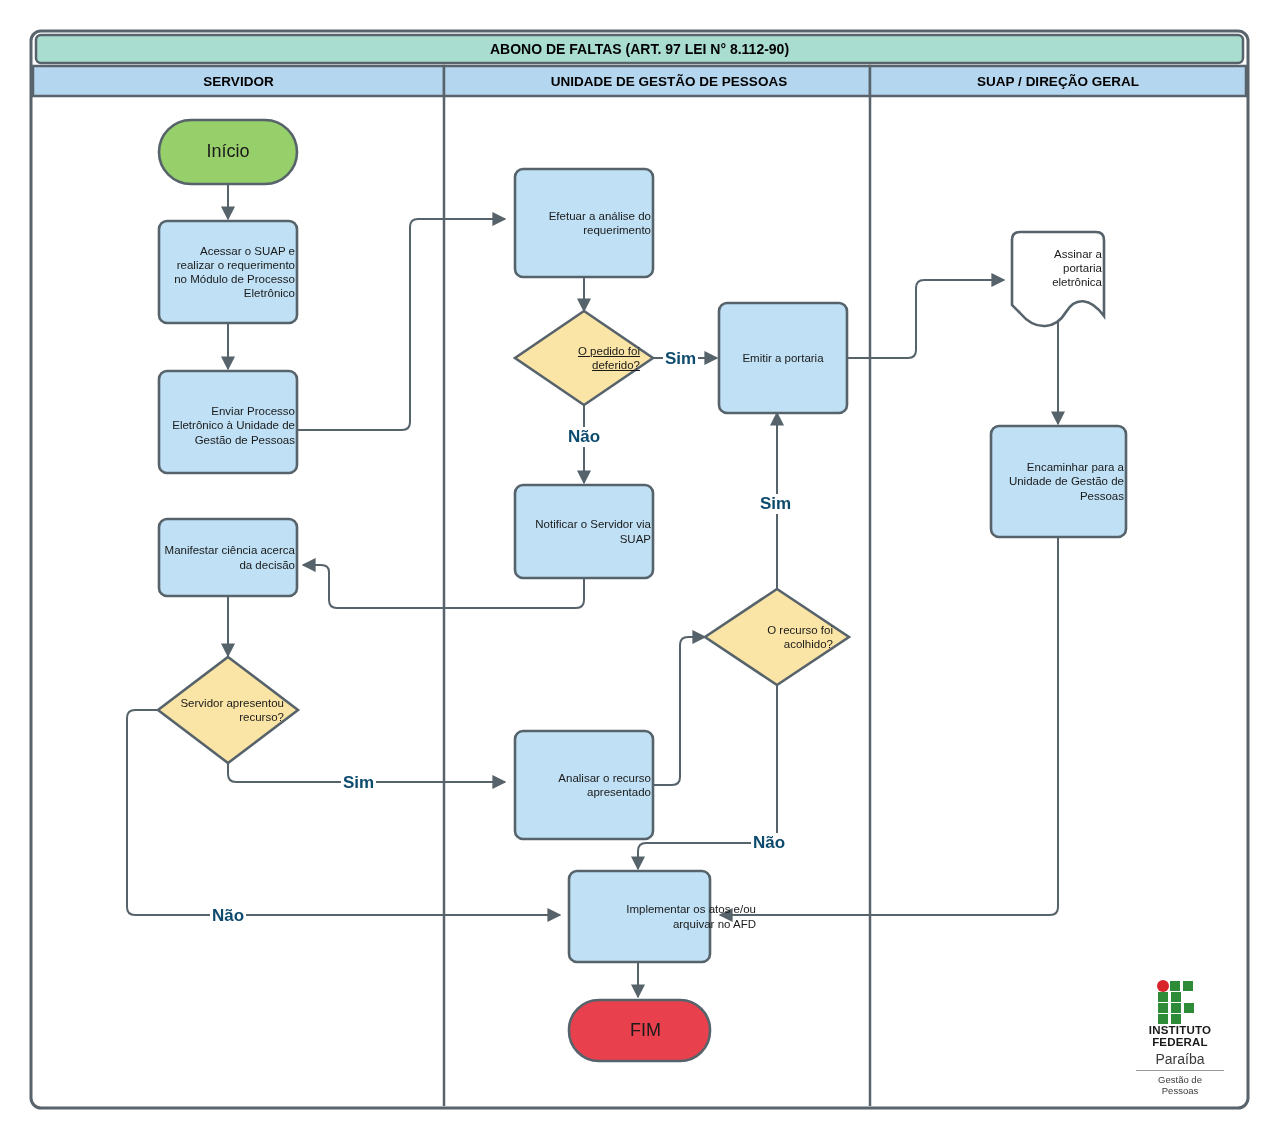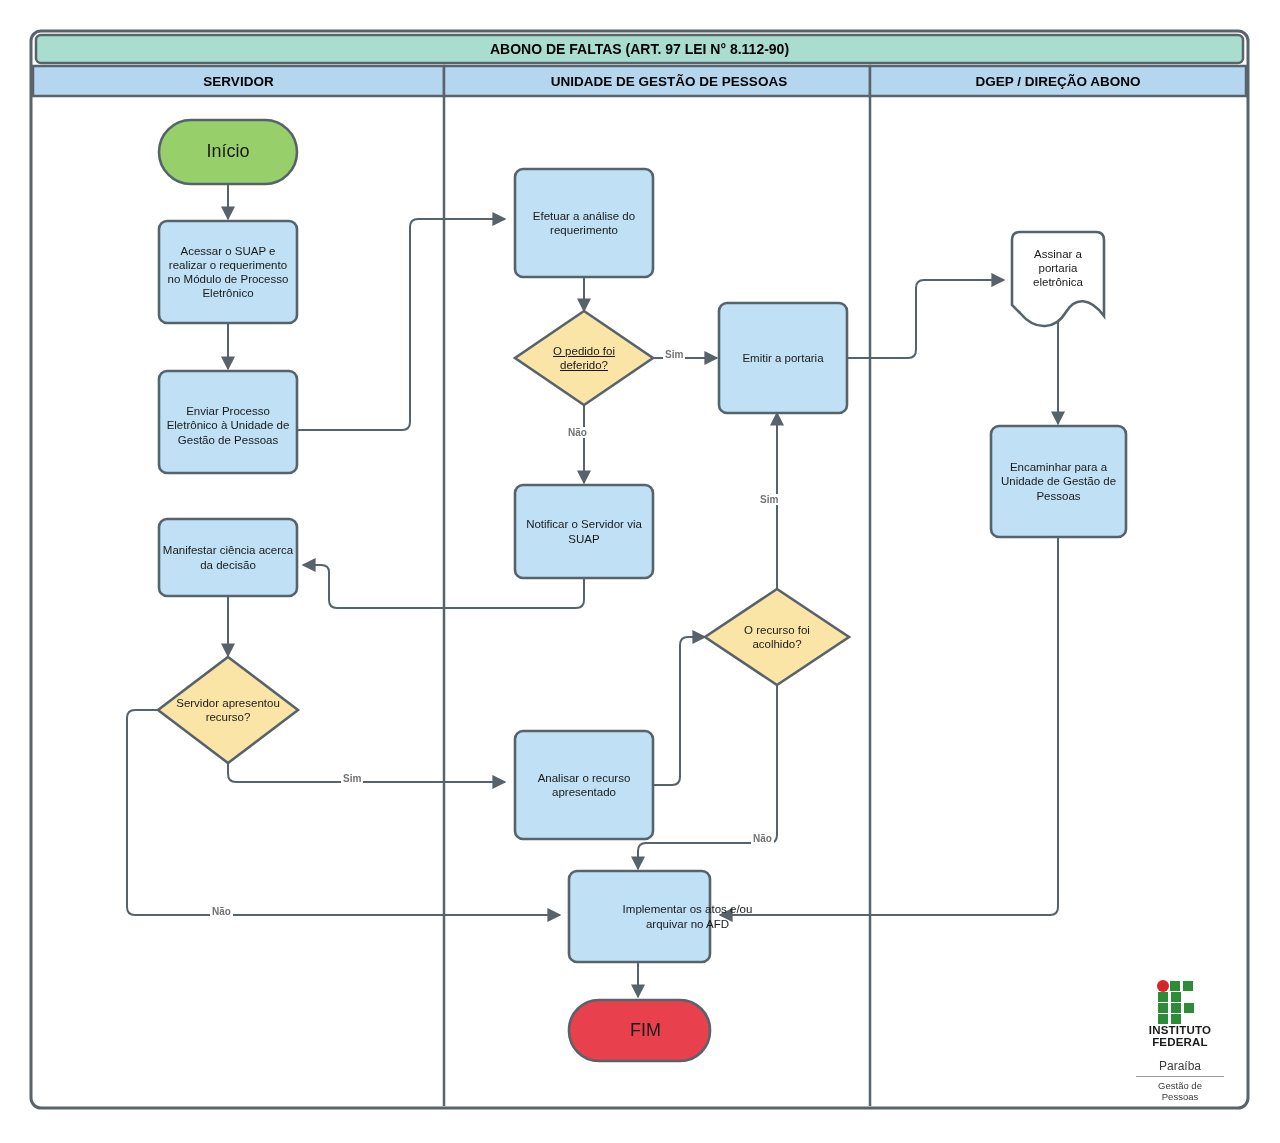--- a/index.html
+++ b/index.html
@@ -20,43 +20,43 @@
     left: 0;
     top: 0;
     width: 1280px;
     height: 1143px;
   }
   .node-text {
     position: absolute;
     display: flex;
     align-items: center;
     justify-content: center;
-    text-align: center;
+    text-align: right;
     color: #1a1a1a;
     pointer-events: none;
     line-height: 1.22;
     white-space: pre-line;
   }
   .swim-title {
     position: absolute;
     display: flex;
     align-items: center;
     justify-content: center;
     font-weight: bold;
     color: #000000;
     text-align: center;
   }
   .edge-label {
     position: absolute;
     display: flex;
     align-items: center;
     justify-content: center;
     font-weight: bold;
-    font-size: 10px;
-    color: #737373;
+    font-size: 17px;
+    color: #0c4a6e;
     background: #ffffff;
     padding: 0 2px;
     white-space: nowrap;
   }
   .logo-wrap {
     position: absolute;
     display: flex;
     flex-direction: column;
     align-items: center;
     width: 120px;
@@ -81,23 +81,23 @@
   }
   .logo-l1 {
     font-weight: bold;
     font-size: 11.5px;
     letter-spacing: .2px;
     color: #1a1a1a;
     line-height: 1.05;
     text-align: center;
   }
   .logo-l2 {
-    font-size: 12px;
+    font-size: 14px;
     color: #3a3a3a;
-    margin-top: 11px;
+    margin-top: 3px;
   }
   .logo-rule {
     width: 88px;
     height: 1px;
     background: #9a9a9a;
     margin: 3px 0 3px 0;
   }
   .logo-l3 {
     font-size: 9.5px;
     color: #3a3a3a;
@@ -205,21 +205,21 @@
       <rect x="991" y="426" width="135" height="111" rx="8" ry="8" fill="#bfe0f5" stroke="#57636b" stroke-width="2.6"></rect>
     </g>
   </svg>
 
   <div class="swim-title" style="left:36px; top:35px; width:1207px; height:28px; font-size:14px;">ABONO DE FALTAS (ART. 97 LEI N° 8.112-90)</div>
 
   <div class="swim-title" style="left:33px; top:66px; width:411px; height:30px; font-size:13.5px;">SERVIDOR</div>
 
   <div class="swim-title" style="left:444px; top:66px; width:426px; height:30px; font-size:13.5px;margin-left:12px;">UNIDADE DE GESTÃO DE PESSOAS</div>
 
-  <div class="swim-title" style="left:870px; top:66px; width:376px; height:30px; font-size:13.5px;">DGEP / DIREÇÃO ABONO</div>
+  <div class="swim-title" style="left:870px; top:66px; width:376px; height:30px; font-size:13.5px;">SUAP / DIREÇÃO GERAL</div>
 
   <div class="node-text" style="left:159px; top:120px; width:138px; height:64px; font-size:18px;">Início</div>
 
   <div class="node-text" style="left:161px; top:221px; width:134px; height:102px; font-size:11.5px;">Acessar o SUAP e realizar o requerimento no Módulo de Processo Eletrônico</div>
 
   <div class="node-text" style="left:161px; top:371px; width:134px; height:109px; font-size:11.5px;">Enviar Processo Eletrônico à Unidade de Gestão de Pessoas</div>
 
   <div class="node-text" style="left:161px; top:519px; width:134px; height:77px; font-size:11.5px;">Manifestar ciência acerca da decisão</div>
 
   <div class="node-text" style="left:172px; top:678px; width:112px; height:64px; font-size:11.5px;">Servidor apresentou recurso?</div>

